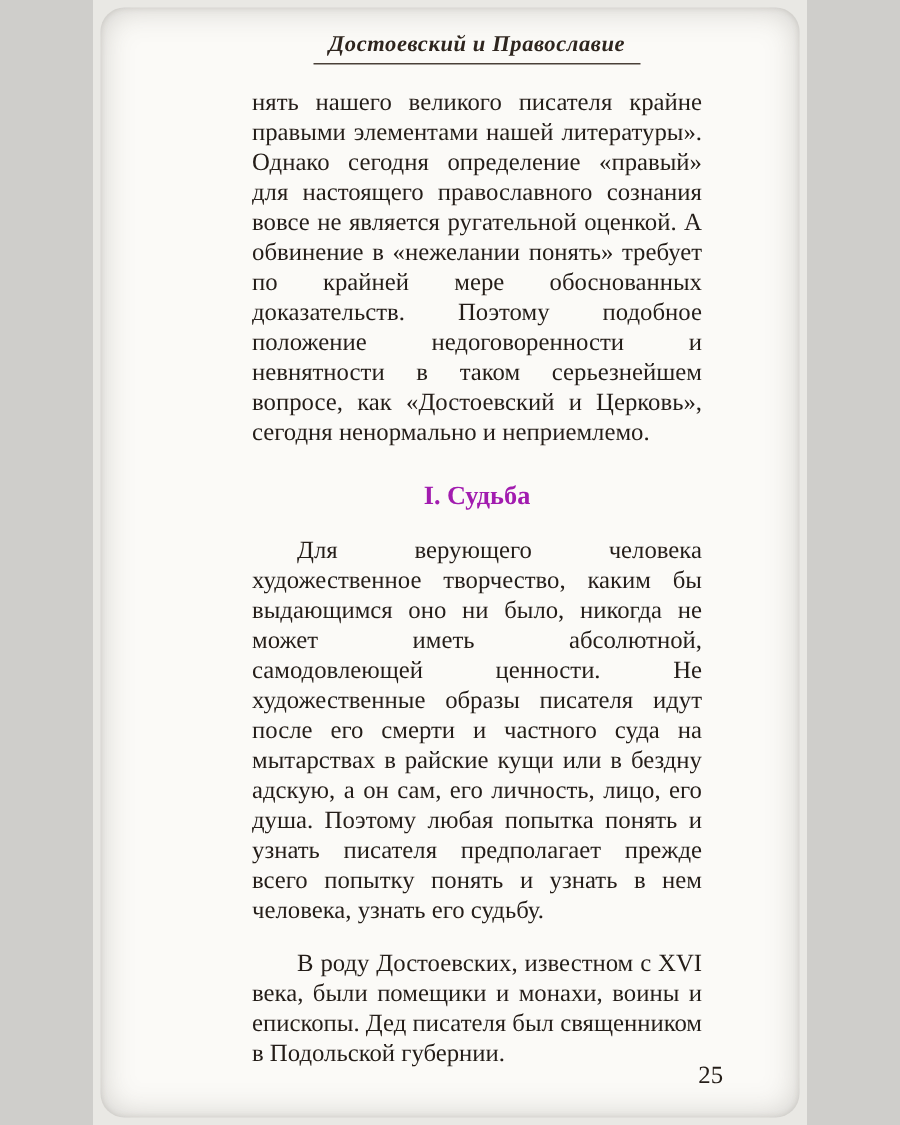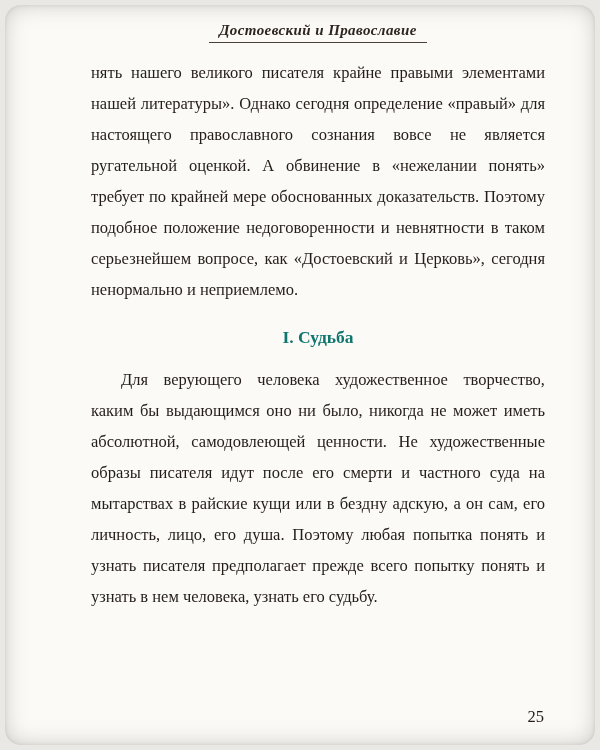--- a/index.html
+++ b/index.html
@@ -3,21 +3,21 @@
 <meta charset="utf-8">
 <style>
   html, body {
     margin: 0;
     padding: 0;
     background: #cfcecb;
     font-family: "Liberation Serif", "DejaVu Serif", serif;
   }
   .scan-frame {
     position: relative;
-    width: 600px;
+    width: 476px;
     height: 750px;
     margin: 0 auto;
     background: #e9e8e4;
     overflow: hidden;
   }
   .book-page {
     position: absolute;
     left: 5px;
     top: 5px;
     right: 5px;
@@ -44,35 +44,35 @@
     display: inline-block;
     font-size: 15px;
     font-weight: bold;
     font-style: italic;
     letter-spacing: 0.4px;
     color: #2e251e;
     border-bottom: 1.5px solid #4a4038;
     padding: 0 10px 3px 10px;
   }
   .body-text p {
-    margin: 0;
+    margin: 15px;
     font-size: 16.5px;
-    line-height: 31px;
+    line-height: 20px;
     text-align: justify;
     text-indent: 30px;
     color: #241d18;
   }
   .body-text p.continuation {
     text-indent: 0;
   }
   .section-heading {
     text-align: center;
     font-size: 17.5px;
     font-weight: bold;
-    color: #0f766e;
+    color: #a21caf;
     margin: 22px 0 16px 0;
   }
   .page-number {
     position: absolute;
     right: 1px;
     bottom: 0;
     font-size: 16.5px;
     color: #241d18;
   }
 </style>
@@ -86,19 +86,20 @@
       <div class="running-head">
         <span class="running-head-text">Достоевский и Православие</span>
       </div>
 
       <div class="body-text">
         <p class="continuation">нять нашего великого писателя крайне правыми элементами нашей литературы». Однако сегодня определение «правый» для настоящего православного сознания вовсе не является ругательной оценкой. А обвинение в «нежелании понять» требует по крайней мере обоснованных доказательств. Поэтому подобное положение недоговоренности и невнятности в таком серьезнейшем вопросе, как «Достоевский и Церковь», сегодня ненормально и неприемлемо.</p>
 
         <div class="section-heading">I. Судьба</div>
 
         <p>Для верующего человека художественное творчество, каким бы выдающимся оно ни было, никогда не может иметь абсолютной, самодовлеющей ценности. Не художественные образы писателя идут после его смерти и частного суда на мытарствах в райские кущи или в бездну адскую, а он сам, его личность, лицо, его душа. Поэтому любая попытка понять и узнать писателя предполагает прежде всего попытку понять и узнать в нем человека, узнать его судьбу.</p>
+        <p>В роду Достоевских, известном с XVI века, были помещики и монахи, воины и епископы. Дед писателя был священником в Подольской губернии.</p>
       </div>
 
       <div class="page-number">25</div>
 
     </div>
   </div>
 </div>
 
 </body></html>

